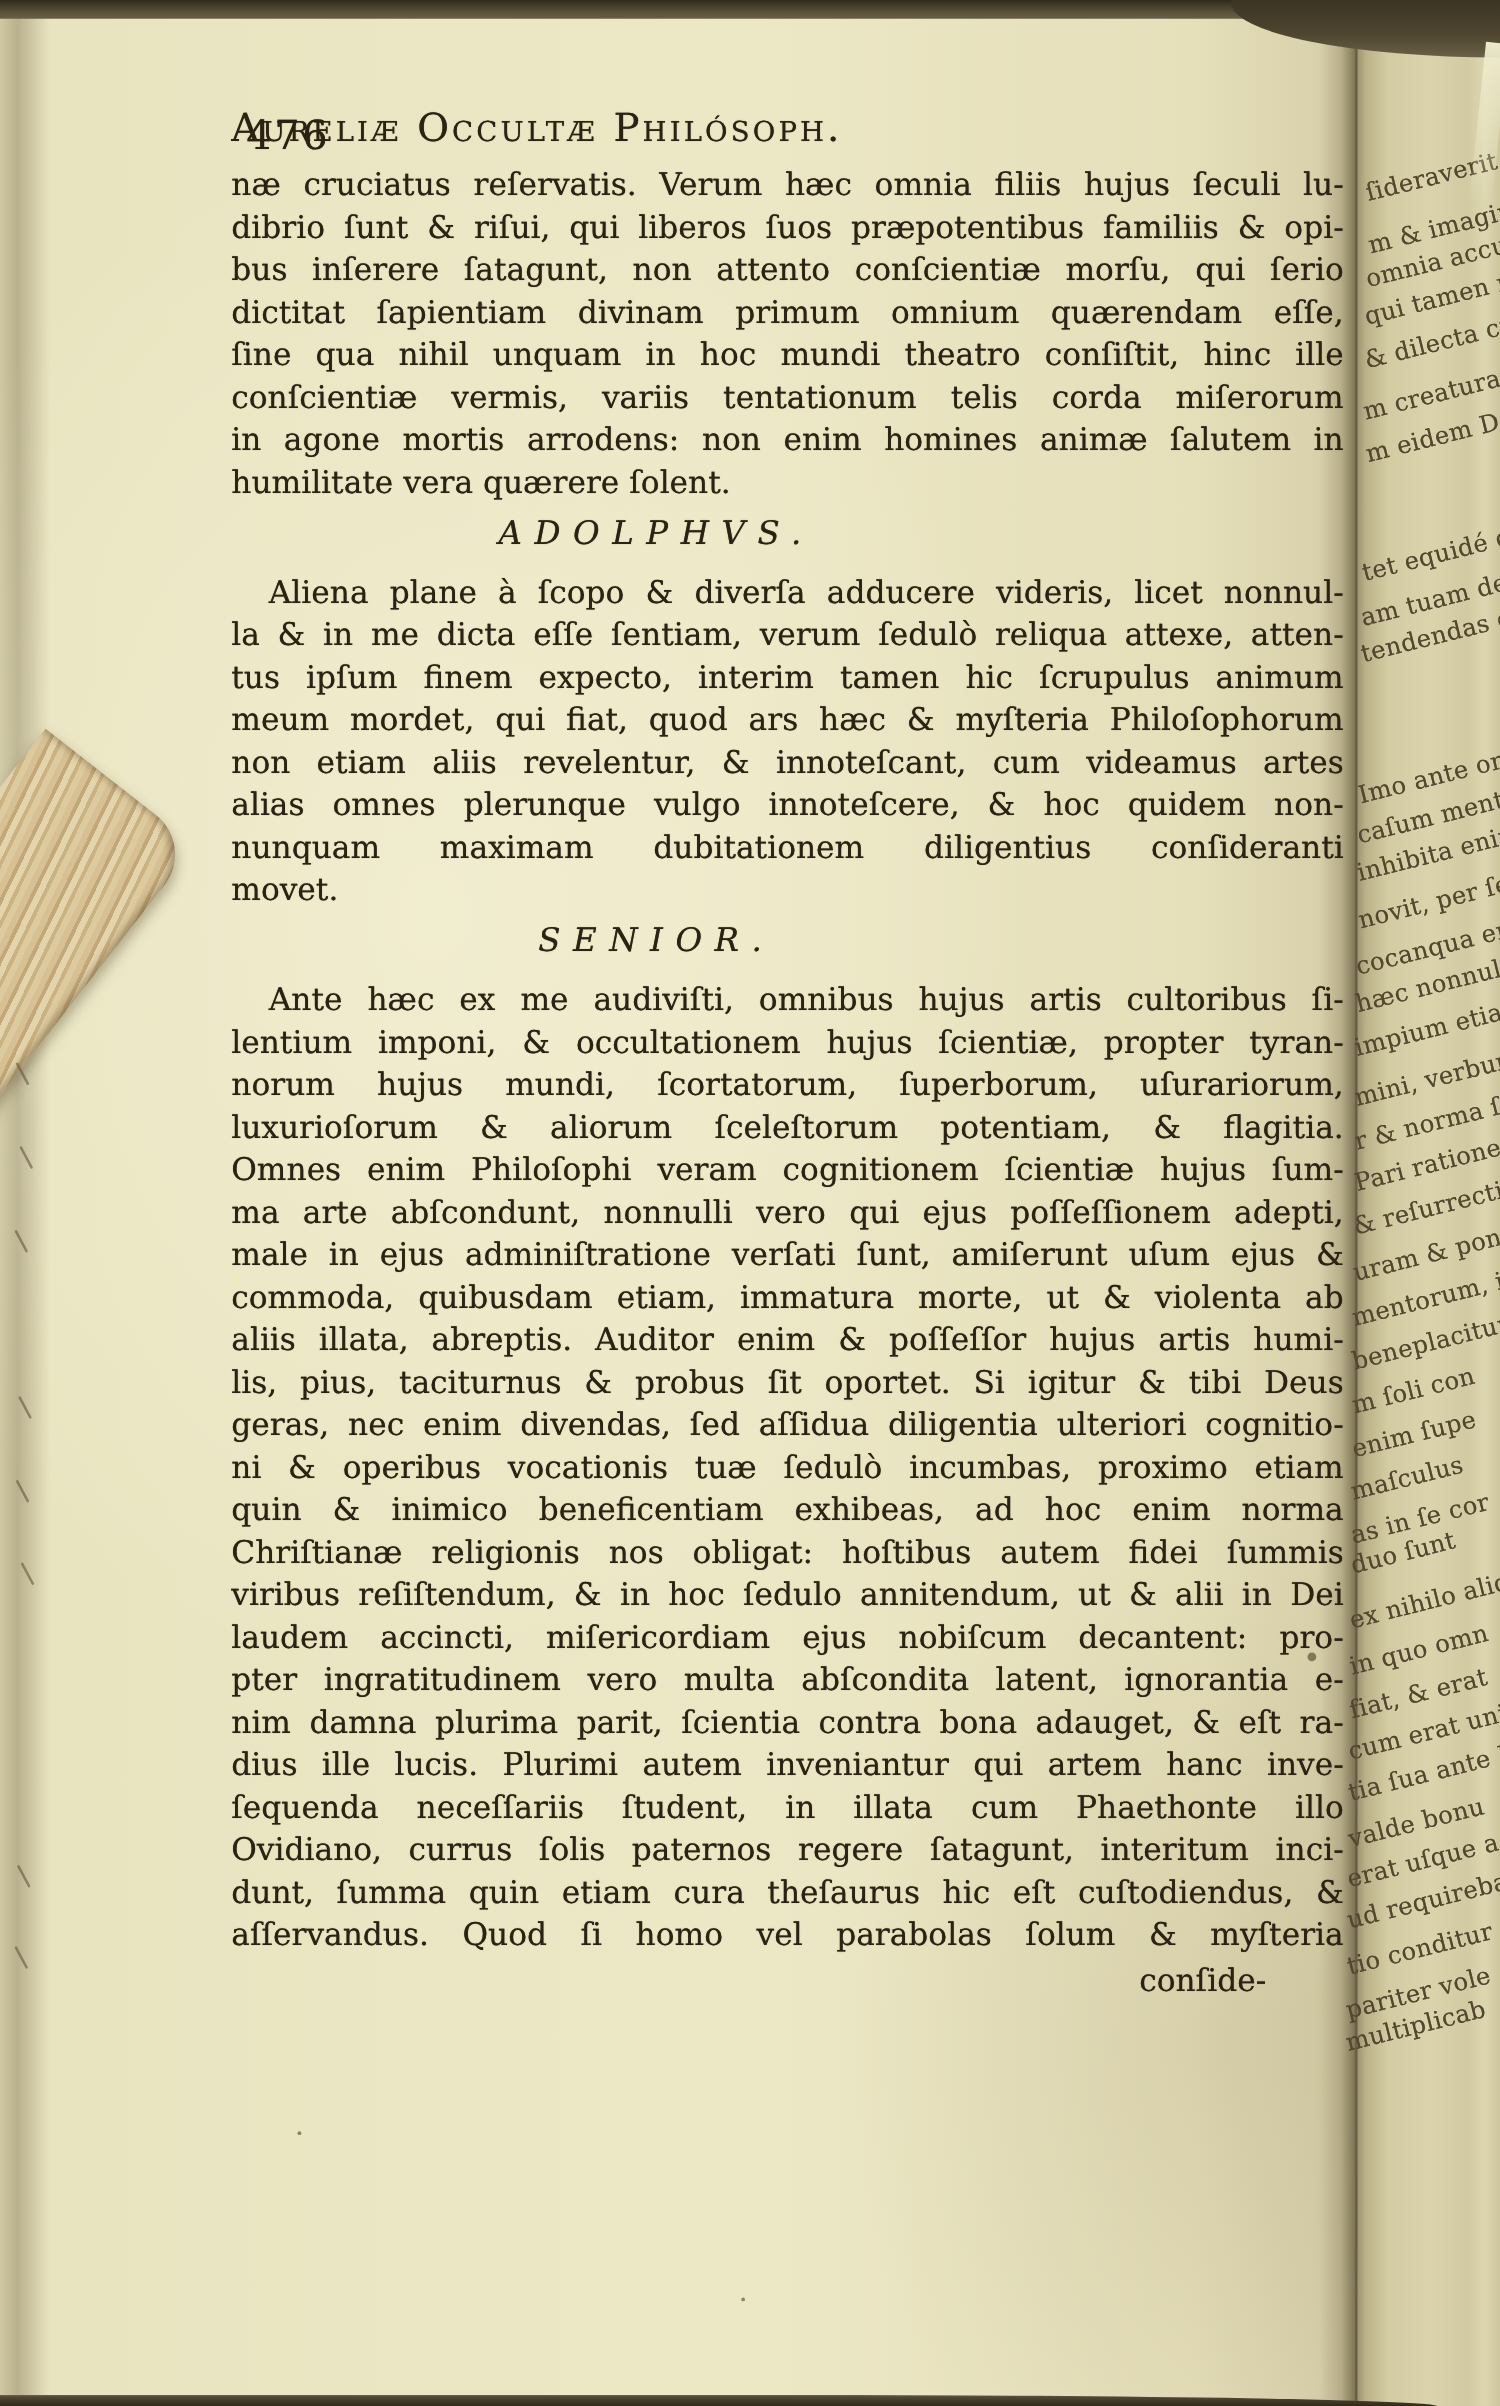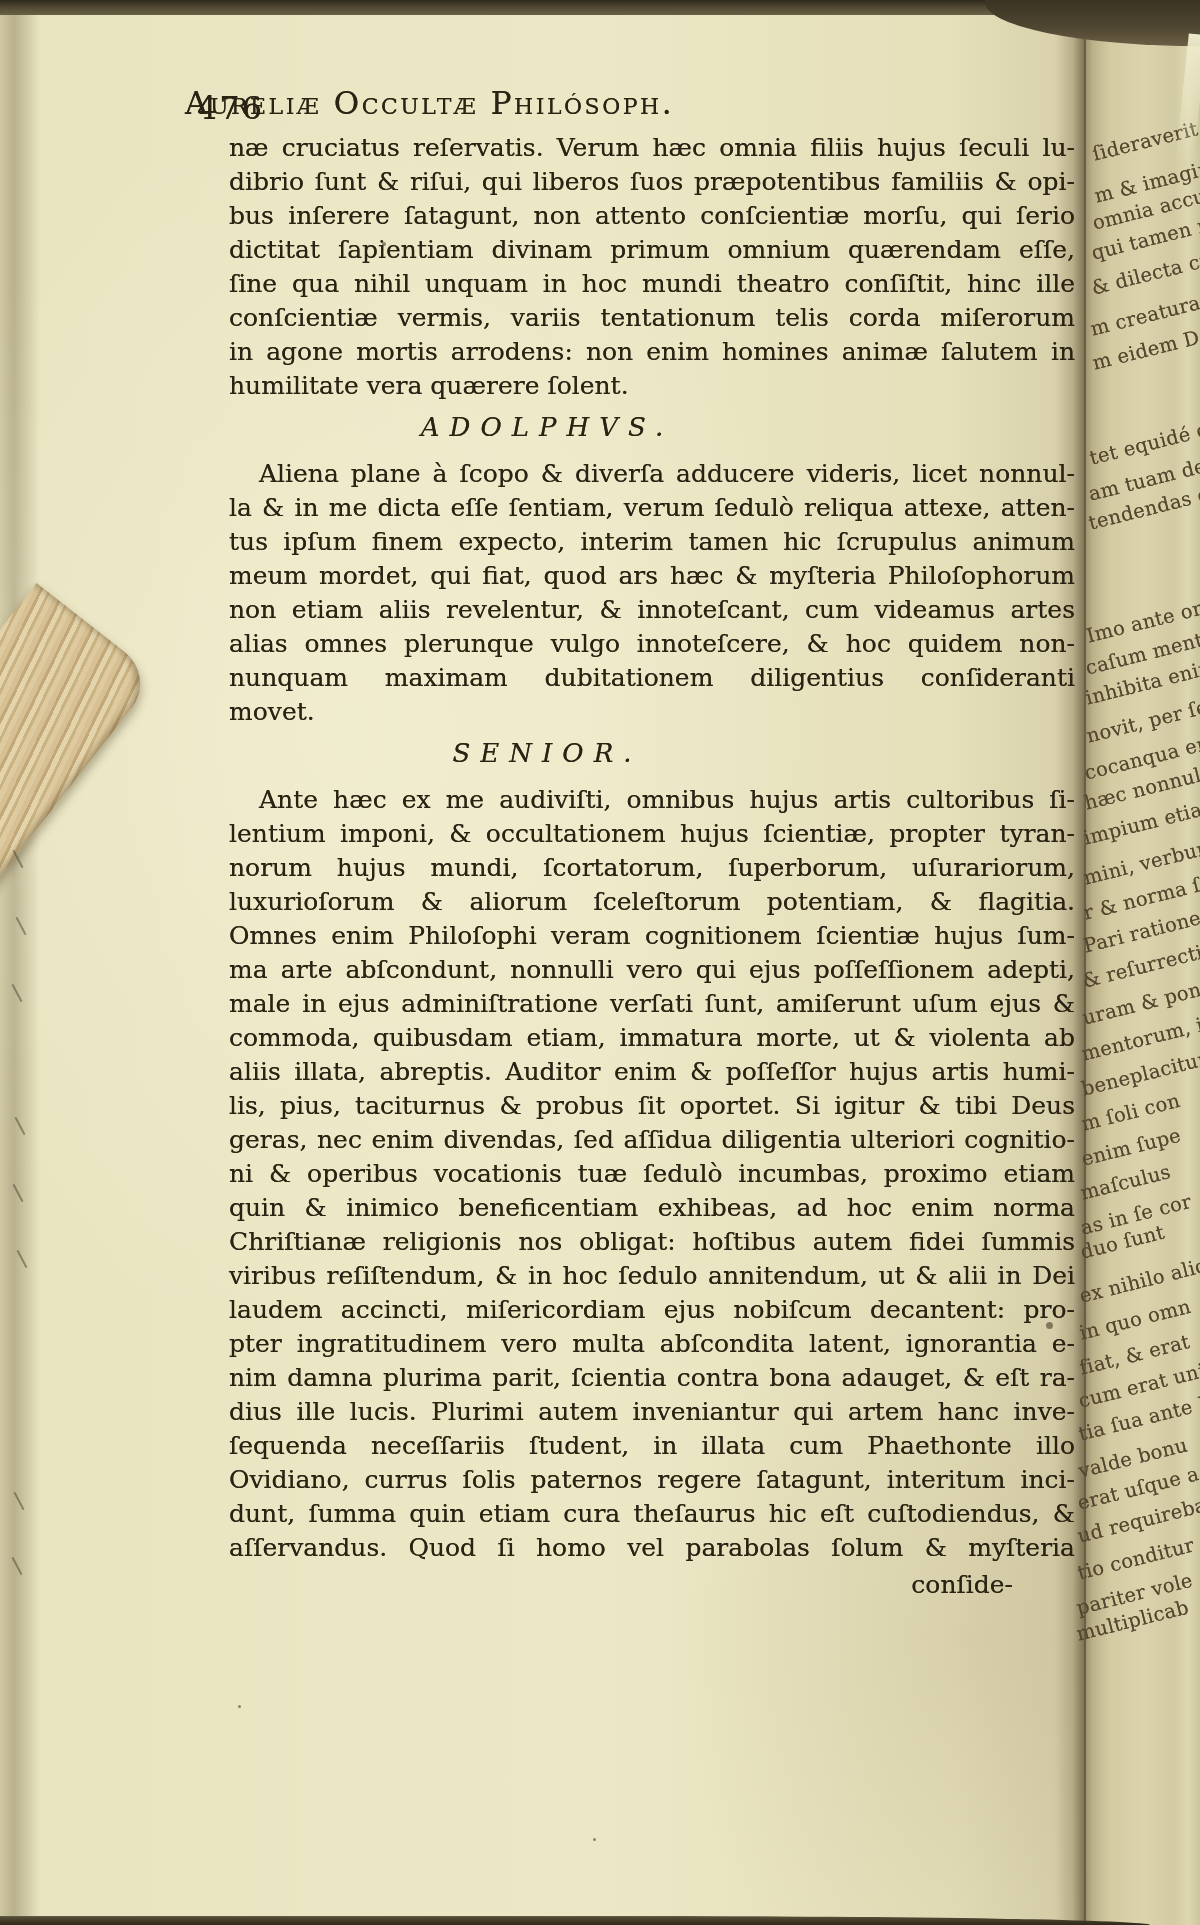--- a/index.html
+++ b/index.html
@@ -51,21 +51,21 @@
     text-shadow:0 0 .6px rgba(43,32,16,.75);
   }
   .header{position:relative;height:42px;margin-top:70px;}
   .folio{
     position:absolute;left:12px;top:4px;font-size:32px;letter-spacing:2px;
   }
   .running-title{
     display:block;text-align:left;font-variant:small-caps;
     font-size:31px;letter-spacing:2.5px;
   }
-  .body-text{margin-top:4px;font-size:25px;line-height:34px;margin-left:44px;}
+  .body-text{margin-top:4px;font-size:25px;line-height:34px;}
   .para .line{
     text-align:justify;text-align-last:justify;white-space:nowrap;
     height:34px;overflow:visible;
   }
   .para .line:last-child{text-align-last:left;}
   .para.justify-last .line:last-child{text-align-last:justify;}
   .para.indent-first .line:first-child{text-indent:30px;}
   .section-heading{
     font-style:italic;font-size:26px;letter-spacing:10px;
     text-align:center;padding-right:210px;

